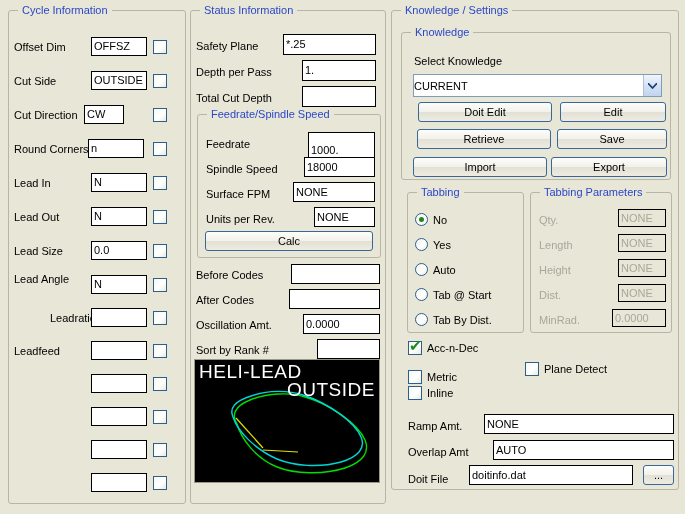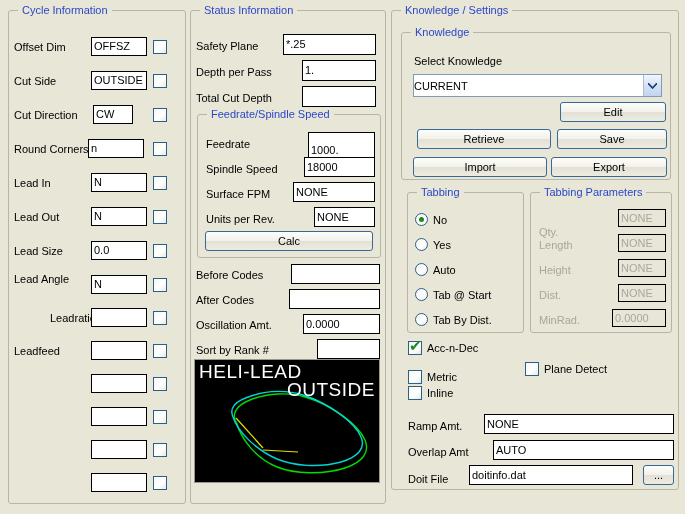--- a/index.html
+++ b/index.html
@@ -188,21 +188,21 @@
 
   <span class="lbl" style="left:14px; top:41px;">Offset Dim</span>
   <div class="tf" style="left:91px; top:37px; width:56px; height:19px;">OFFSZ</div>
   <div class="cb" style="left:153px; top:40px;"></div>
 
   <span class="lbl" style="left:14px; top:75px;">Cut Side</span>
   <div class="tf" style="left:91px; top:71px; width:56px; height:19px;">OUTSIDE</div>
   <div class="cb" style="left:153px; top:74px;"></div>
 
   <span class="lbl" style="left:14px; top:109px;">Cut Direction</span>
-  <div class="tf" style="left:93px; top:105px; width:40px; height:19px;">CW</div>
+  <div class="tf" style="left:84px; top:105px; width:40px; height:19px;">CW</div>
   <div class="cb" style="left:153px; top:108px;"></div>
 
   <span class="lbl" style="left:14px; top:143px;">Round Corners</span>
   <div class="tf" style="left:88px; top:139px; width:56px; height:19px;">n</div>
   <div class="cb" style="left:153px; top:142px;"></div>
 
   <span class="lbl" style="left:14px; top:177px;">Lead In</span>
   <div class="tf" style="left:91px; top:173px; width:56px; height:19px;">N</div>
   <div class="cb" style="left:153px; top:176px;"></div>
 
@@ -312,20 +312,21 @@
 
   <div class="combo" style="left:413px; top:74px; width:249px; height:23px;">
     <span class="ctext">CURRENT</span>
     <span class="carrow">
       <svg width="9" height="6" viewBox="0 0 9 6">
           <path d="M0.5 0.8 L4.5 5 L8.5 0.8" fill="none" stroke="#1d3f6e" stroke-width="1.8" stroke-linecap="round" stroke-linejoin="round"></path>
         </svg>
     </span>
   </div>
 
+  <div class="btn" style="left:418px; top:102px; width:134px; height:20px;">Doit Edit</div>
   <div class="btn" style="left:560px; top:102px; width:106px; height:20px;">Edit</div>
   <div class="btn" style="left:417px; top:129px; width:134px; height:20px;">Retrieve</div>
   <div class="btn" style="left:557px; top:129px; width:110px; height:20px;">Save</div>
   <div class="btn" style="left:413px; top:157px; width:134px; height:20px;">Import</div>
   <div class="btn" style="left:551px; top:157px; width:116px; height:20px;">Export</div>
 
   <div class="group" style="left:407px; top:192px; width:115px; height:139px;text-align:center;">
     <span class="legend">Tabbing</span>
   </div>
 
@@ -349,21 +350,21 @@
   </div>
   <div class="radrow" style="left:415px; top:313px;">
     <span class="rad"></span>
     <span>Tab By Dist.</span>
   </div>
 
   <div class="group" style="left:530px; top:192px; width:140px; height:139px;">
     <span class="legend">Tabbing Parameters</span>
   </div>
 
-  <span class="lbl dis" style="left:539px; top:226px;text-align:center;">Qty.</span>
+  <span class="lbl dis" style="left:539px; top:214px;text-align:center;">Qty.</span>
   <div class="tf dis" style="left:618px; top:209px; width:48px; height:18px;">NONE</div>
 
   <span class="lbl dis" style="left:539px; top:239px;">Length</span>
   <div class="tf dis" style="left:618px; top:234px; width:48px; height:18px;">NONE</div>
 
   <span class="lbl dis" style="left:539px; top:264px;">Height</span>
   <div class="tf dis" style="left:618px; top:259px; width:48px; height:18px;">NONE</div>
 
   <span class="lbl dis" style="left:539px; top:289px;">Dist.</span>
   <div class="tf dis" style="left:618px; top:284px; width:48px; height:18px;">NONE</div>

